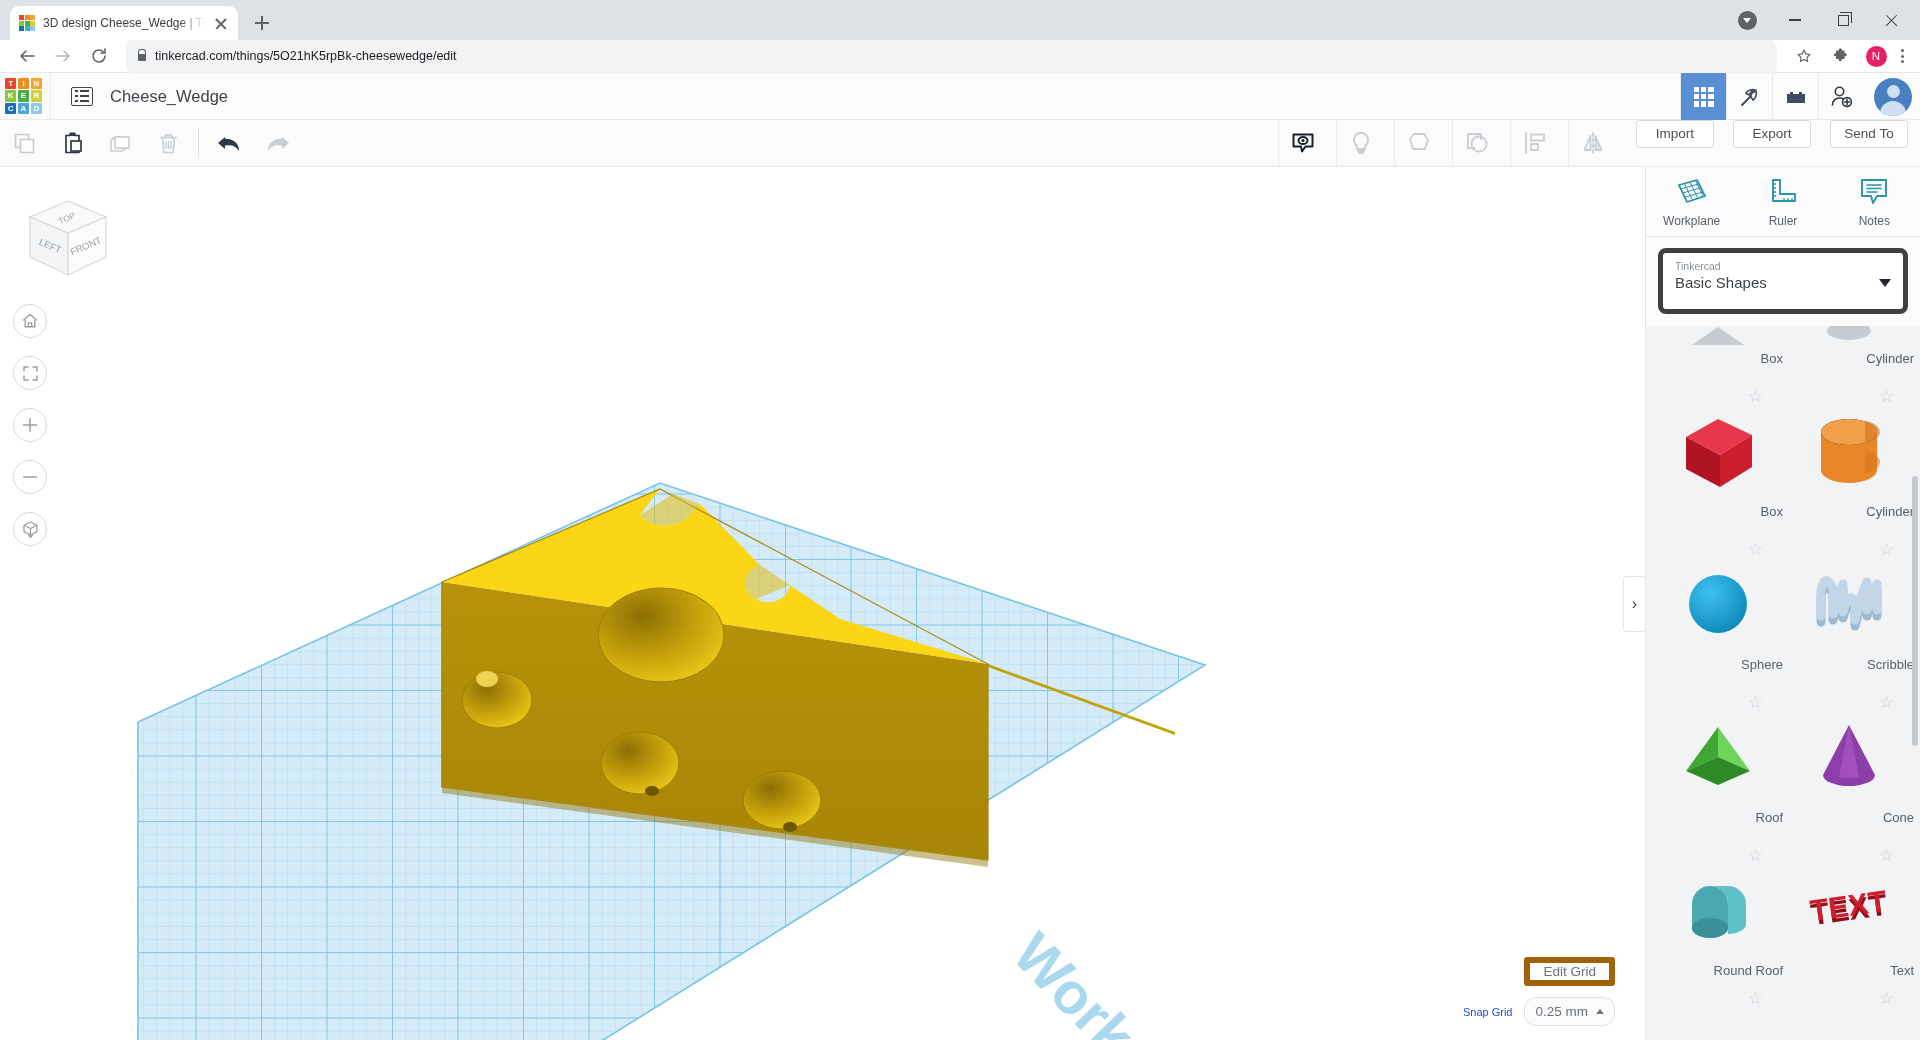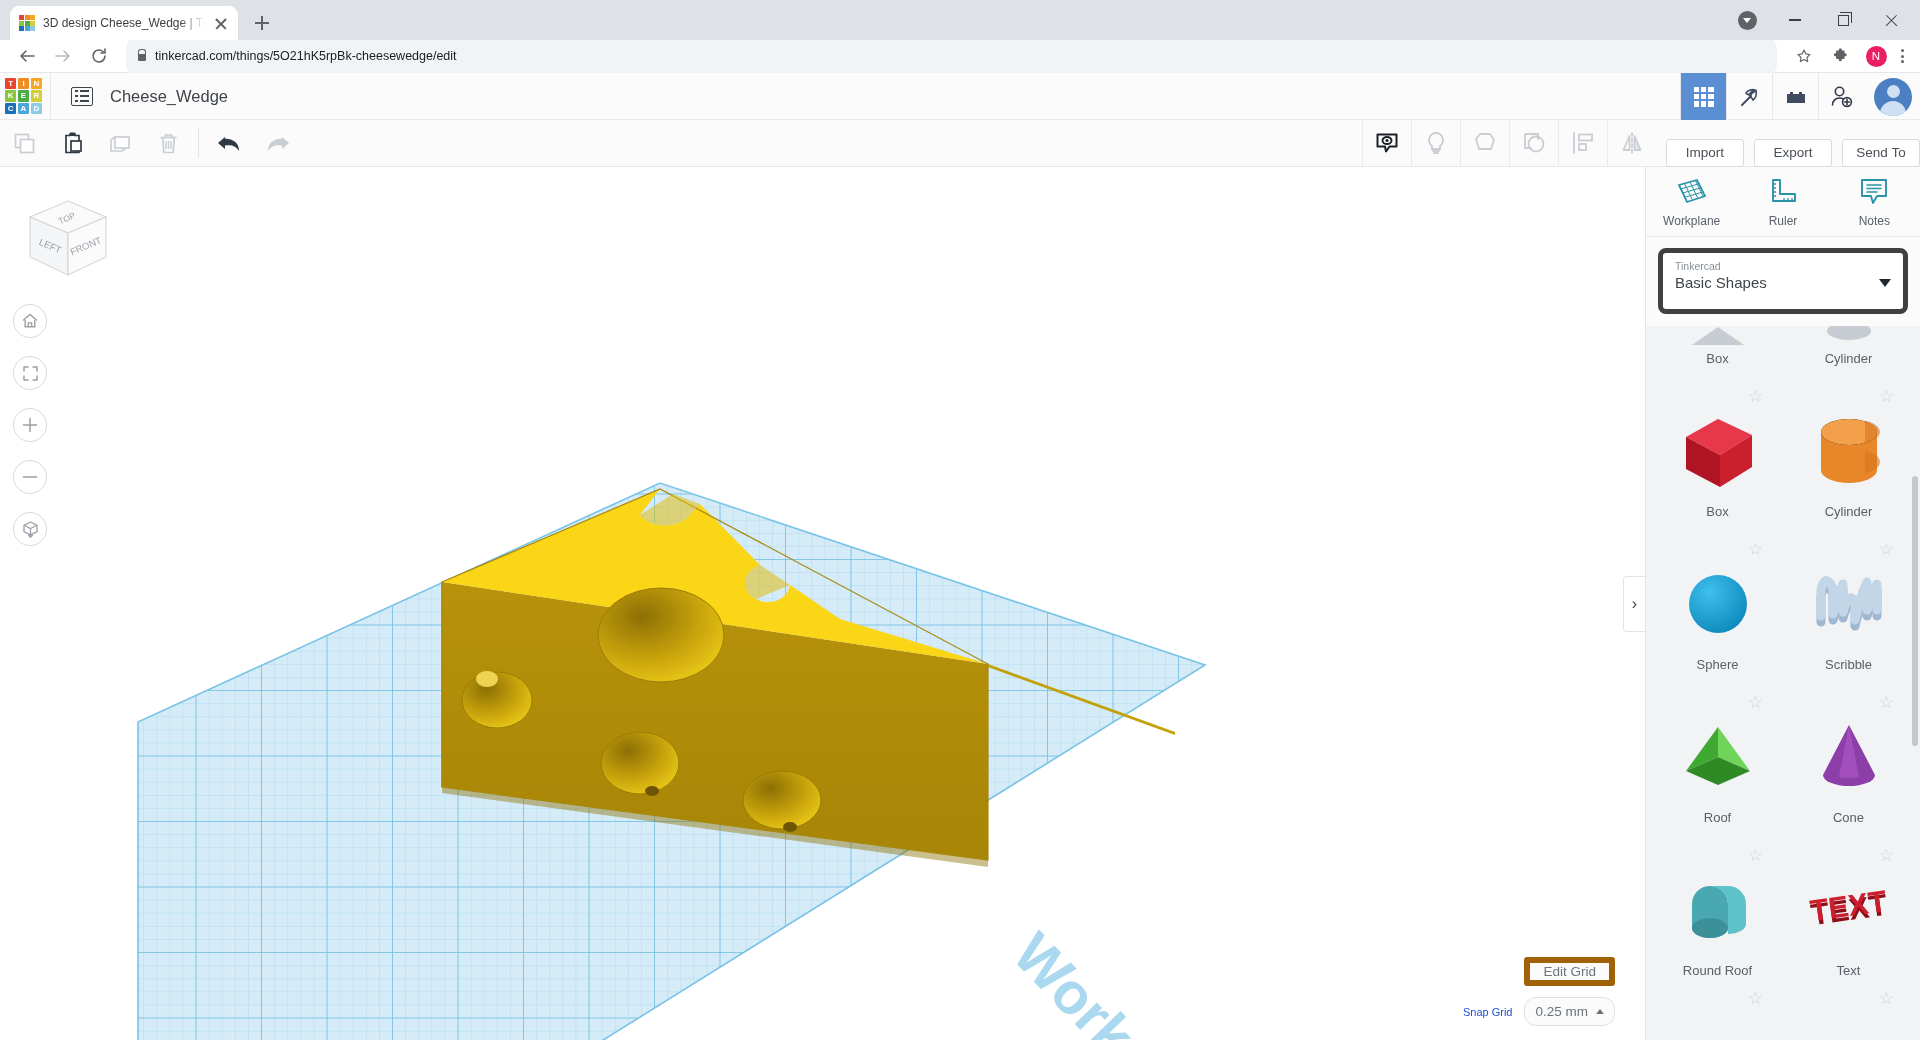--- a/index.html
+++ b/index.html
@@ -145,21 +145,21 @@
 
   
   .tc-toolbar {
     height: 47px; background: #fbfbfc; border-bottom: 1px solid #e6e8ea;
     display: flex; align-items: center; position: relative;
   }
   .tool-btn {
     width: 48px; height: 47px; display: flex; align-items: center; justify-content: center; cursor: pointer;
   }
   .tb-sep { width: 1px; height: 30px; background: #e2e5e8; margin: 0 6px; }
-  .tb-right { position: absolute; right: 0; display: flex; align-items: flex-end; gap: 0; }
+  .tb-right { position: absolute; right: 12px; display: flex; align-items: flex-start; gap: 9px; }
   .icon-btn {
     width: 49px; height: 47px; display: flex; align-items: center; justify-content: center;
     border-left: 1px solid #e9ebed; cursor: pointer;
   }
   .icon-btn:last-of-type { border-right: 1px solid #e9ebed; }
   .pill {
     height: 28px; min-width: 78px; border: 1px solid #d7dbdf; border-radius: 3px;
     display: flex; align-items: center; justify-content: center; font-size: 13.5px;
     color: #4a5058; margin-left: 10px; background: #fff; cursor: pointer; padding: 0 12px;
   }
@@ -224,21 +224,21 @@
   .rp-select-value { font-size: 15px; color: #3f4449; margin-top: 2px; }
   .rp-caret {
     position: absolute; right: 12px; top: 50%; margin-top: -2px;
     border-left: 6px solid transparent; border-right: 6px solid transparent; border-top: 8px solid #22282f;
   }
   .shape-grid {
     flex: 1; overflow: hidden; position: relative;
     display: grid; grid-template-columns: 1fr 1fr; align-content: start;
     padding: 0 6px;
   }
-  .shape-cell { position: relative; height: 153px; display: flex; flex-direction: column; align-items: center; justify-content: flex-end; padding-bottom: 8px; cursor: pointer; }
+  .shape-cell { position: relative; height: 153px; display: flex; flex-direction: column; align-items: flex-end; justify-content: flex-end; padding-bottom: 8px; cursor: pointer; }
   .shape-cell.clipped { height: 48px; justify-content: flex-end; overflow: hidden; }
   .shape-art { height: 96px; width: 100%; display: flex; align-items: center; justify-content: center; }
   .shape-label { font-size: 13px; color: #5a6069; margin-top: 4px; }
   .fav-star { position: absolute; right: 20px; top: 14px; font-size: 17px; color: #cfd3d7; line-height: 1; }
   .rp-scrollbar {
     position: absolute; right: 2px; top: 150px; width: 6px; height: 270px;
     background: #c4c8cd; border-radius: 3px;
   }
 </style>
 </head>

